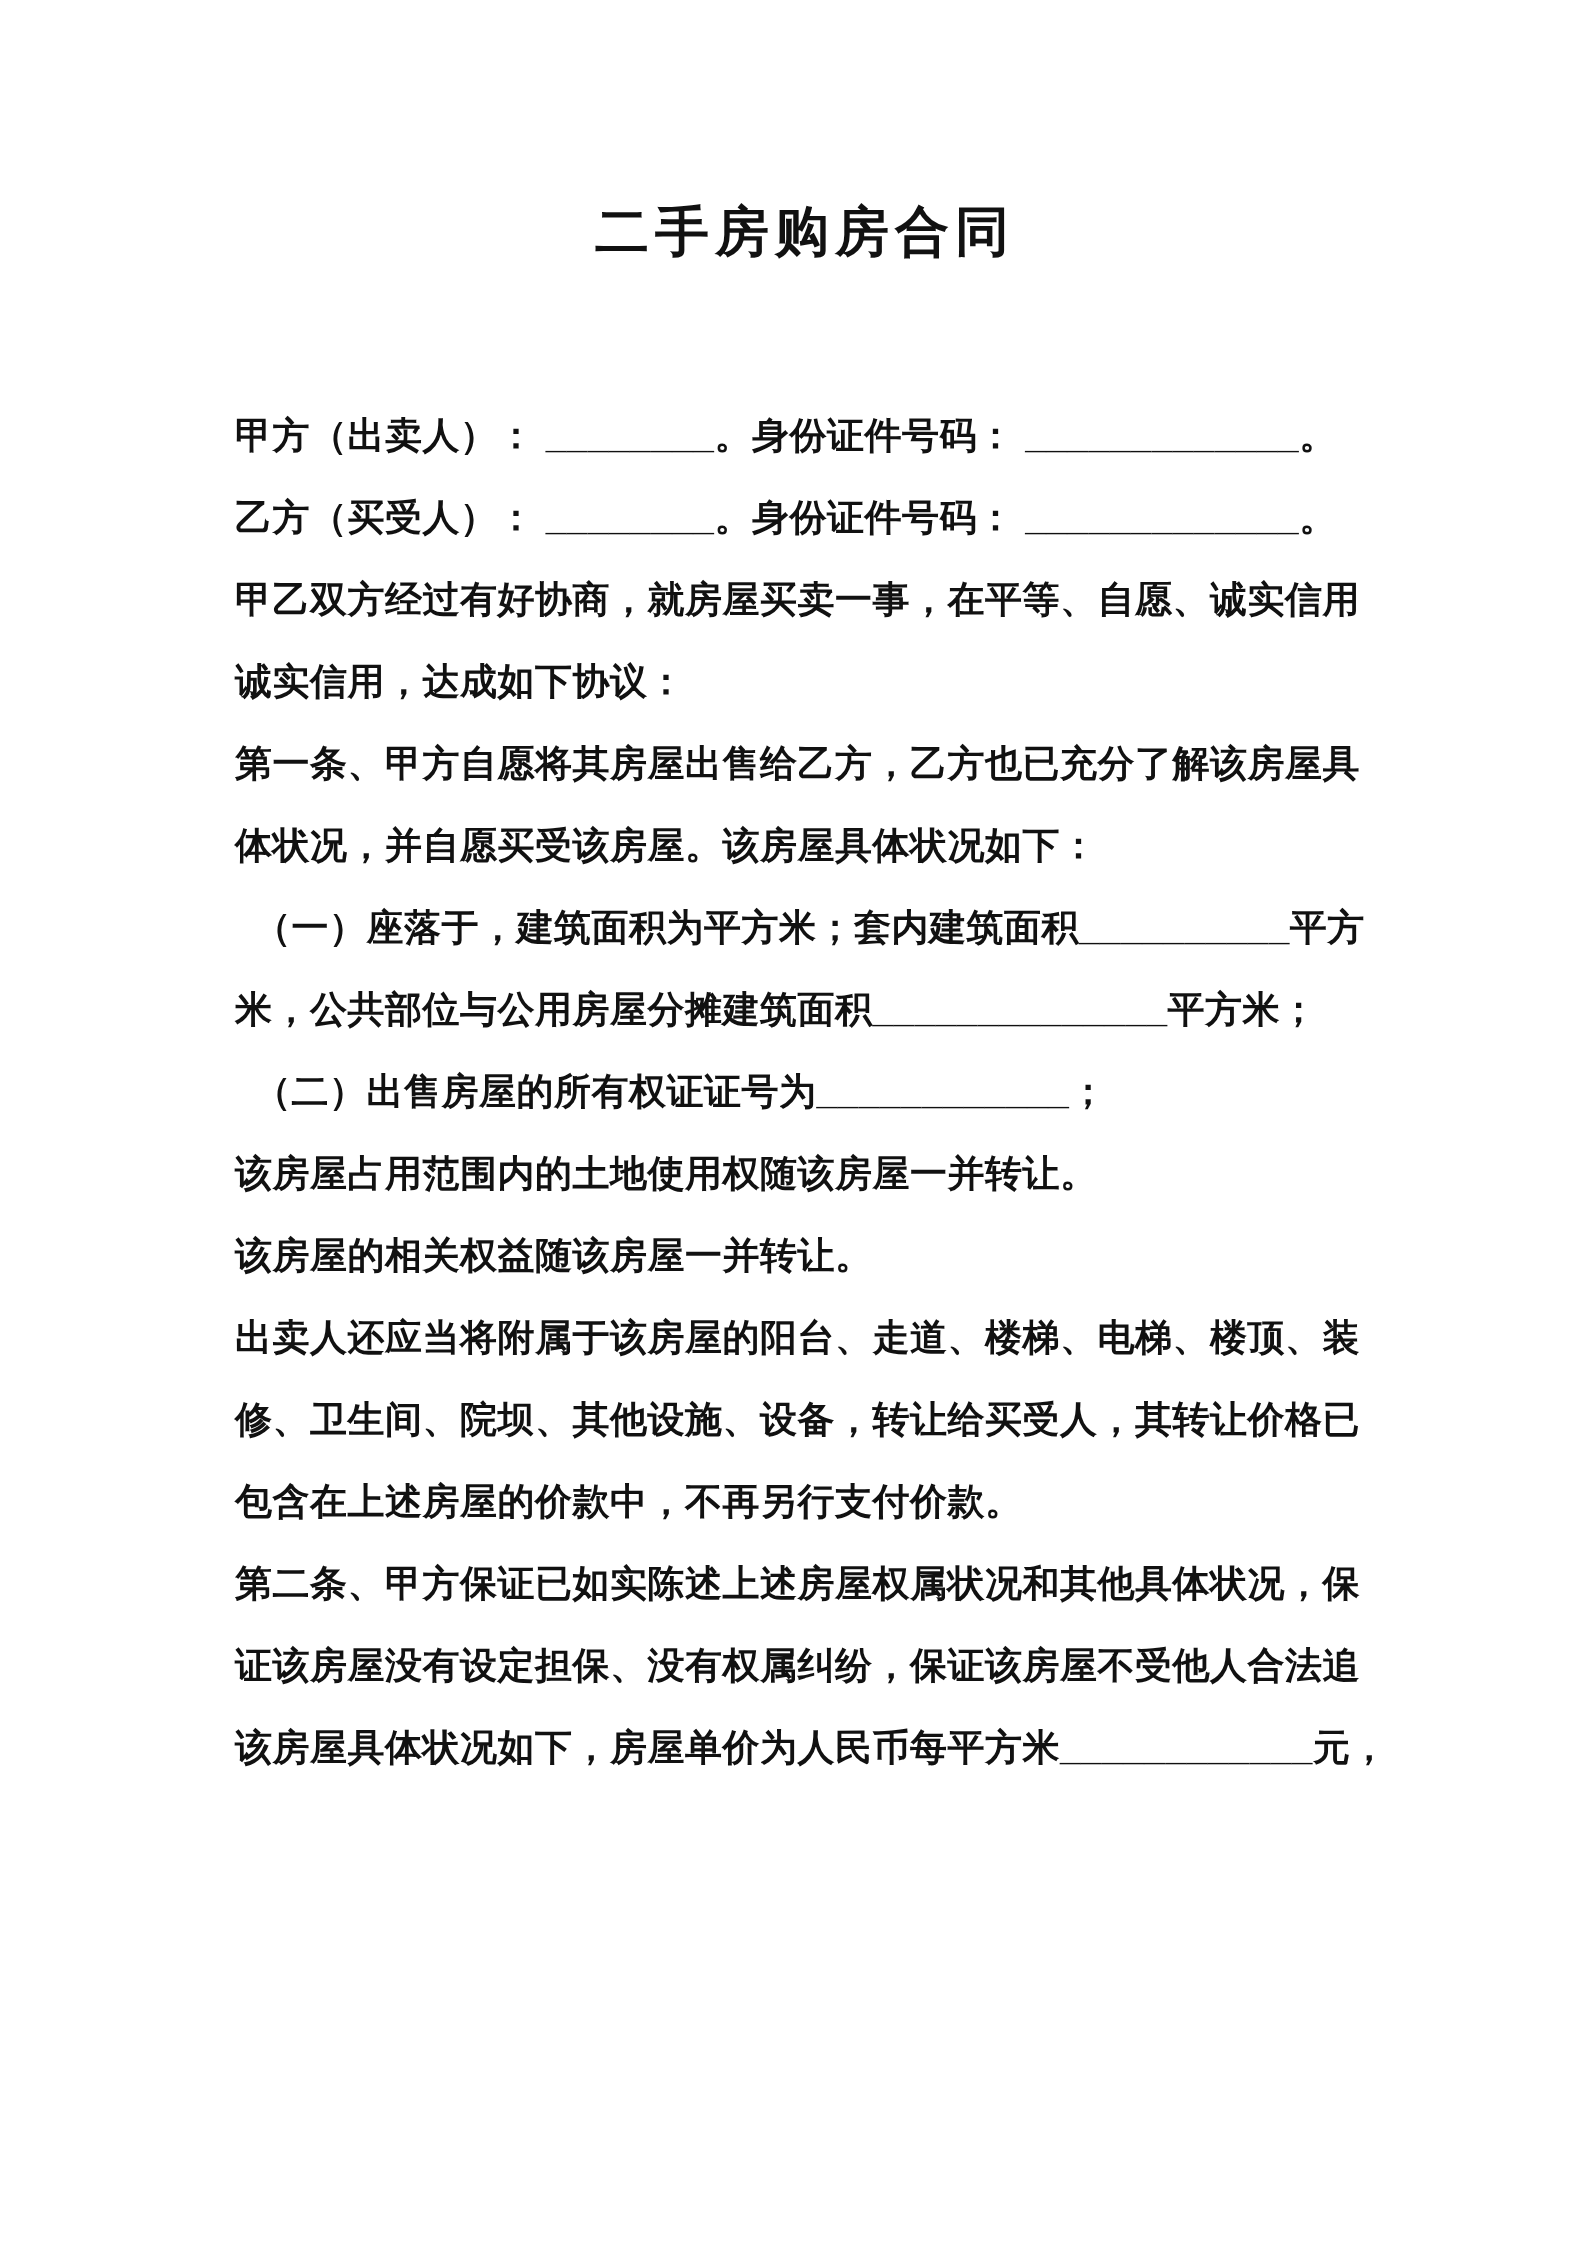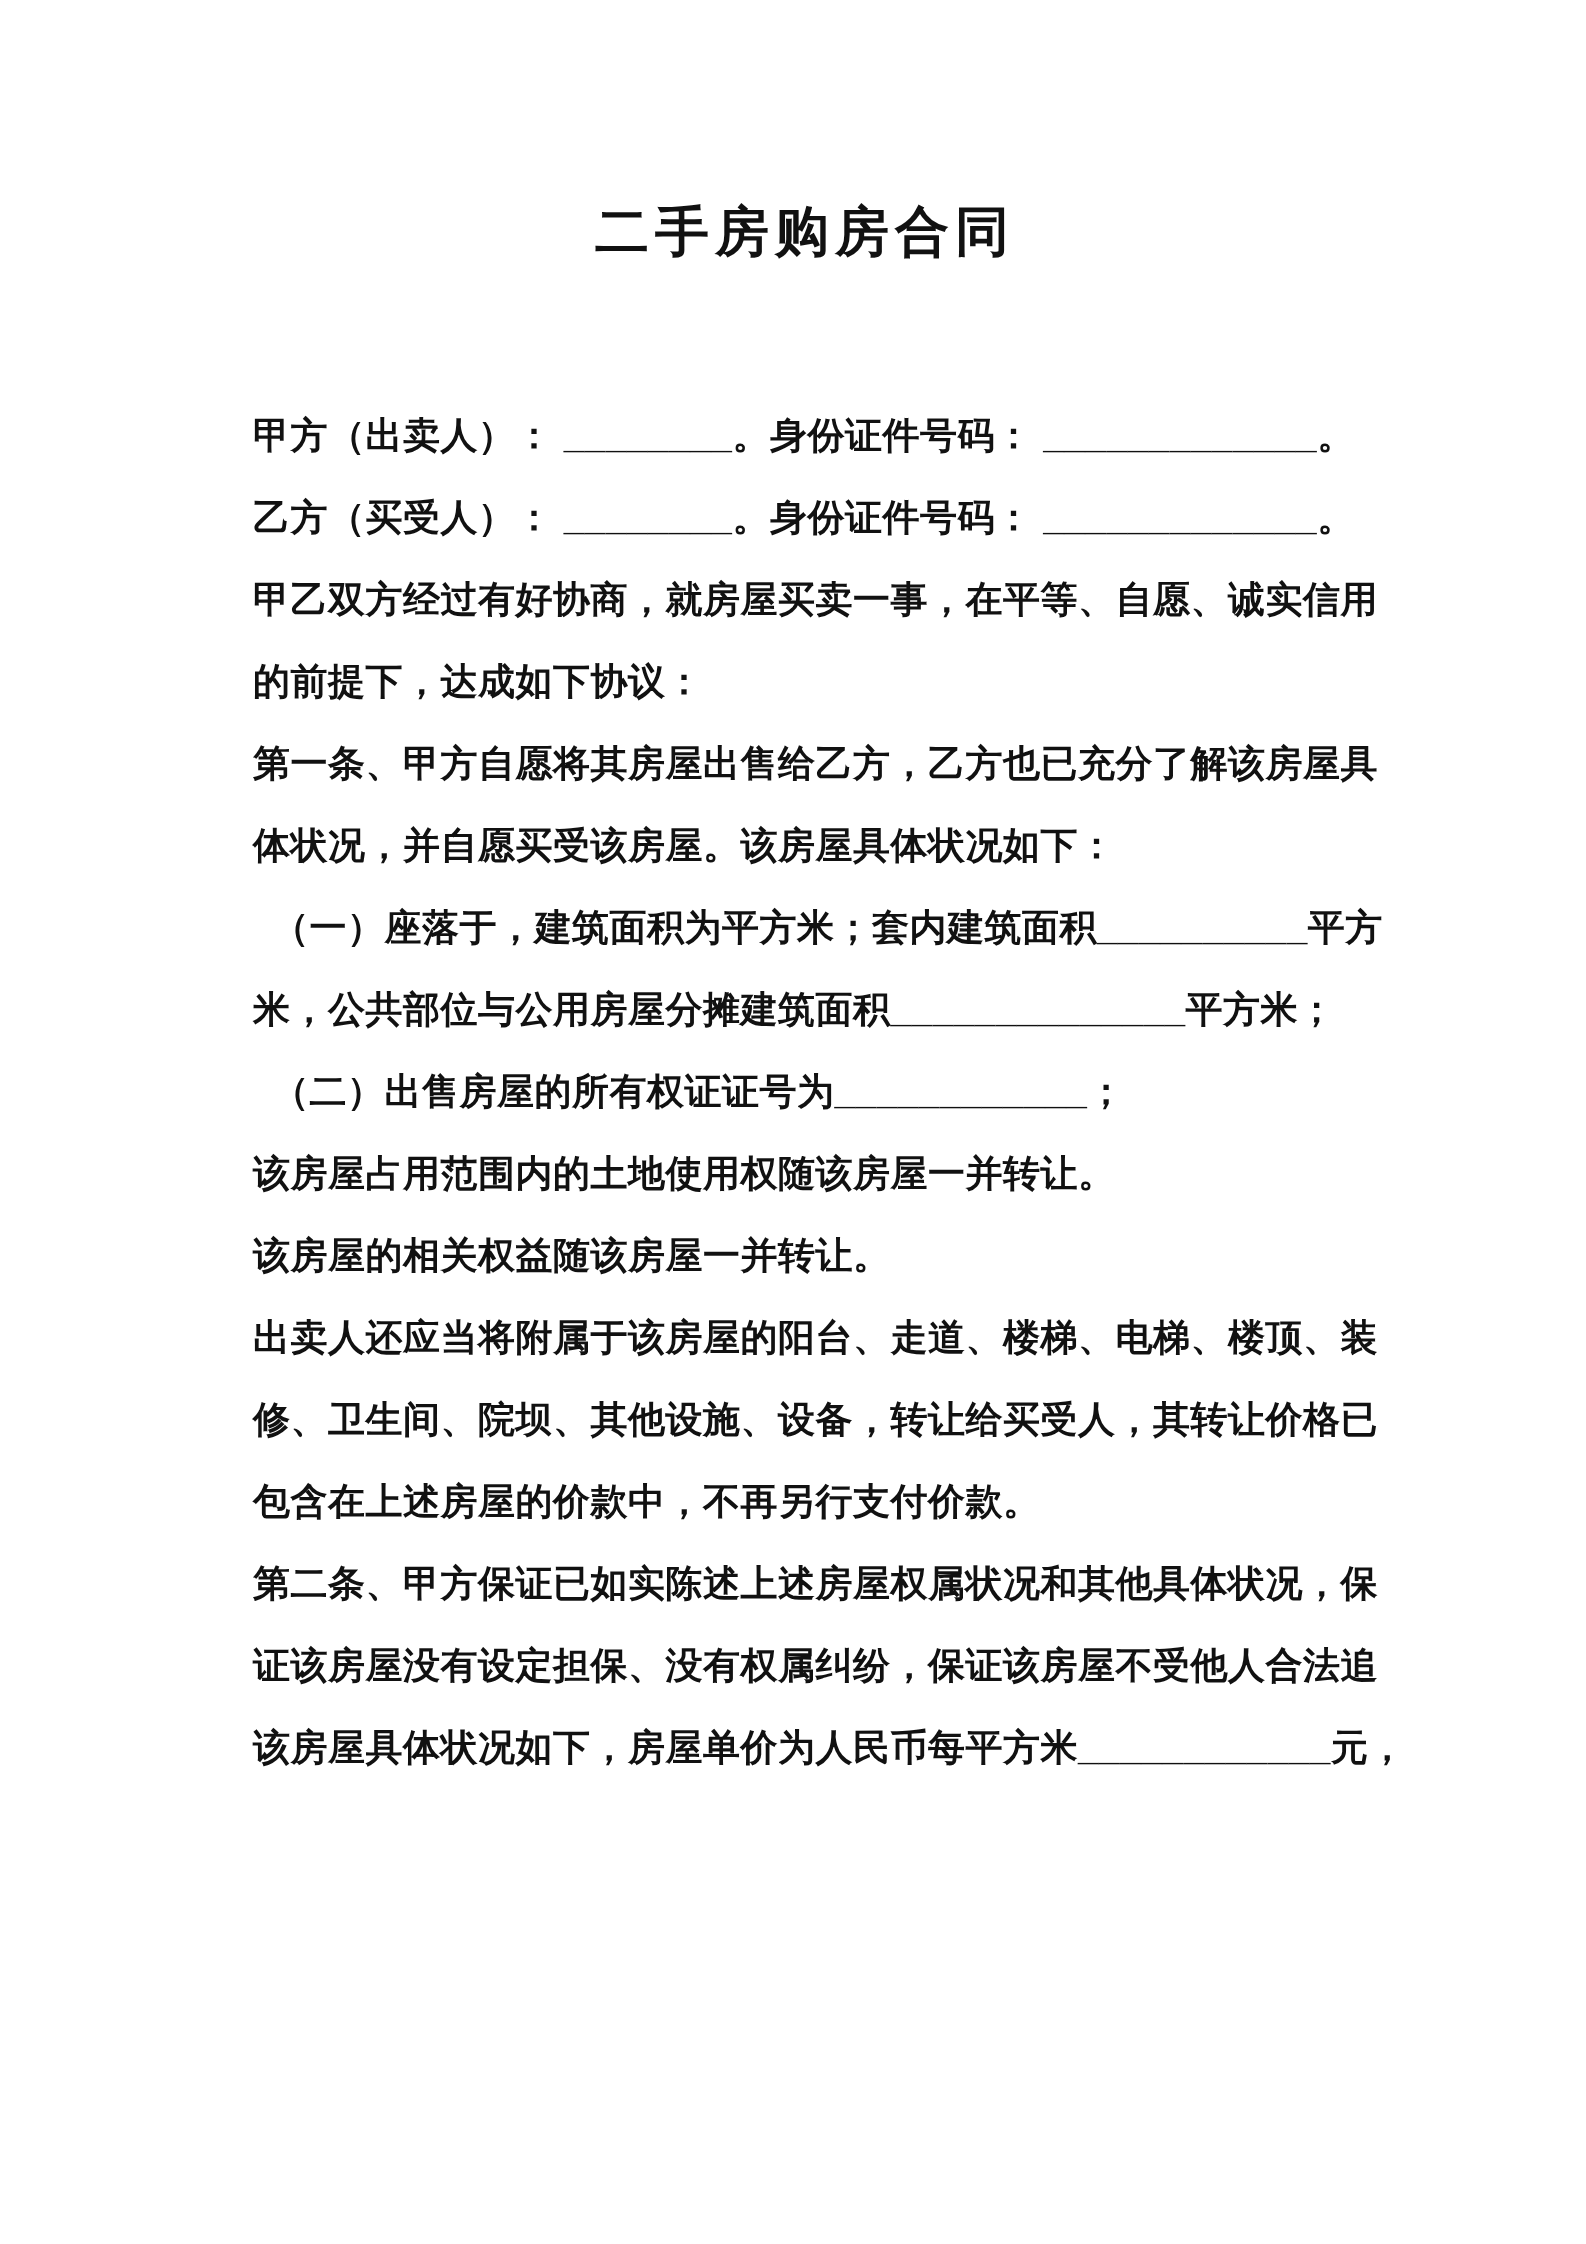--- a/index.html
+++ b/index.html
@@ -25,21 +25,21 @@
     text-align: center;
     font-size: 54px;
     font-weight: 800;
     letter-spacing: 6px;
     color: #111111;
     white-space: pre;
   }
   .doc-body {
     position: absolute;
     top: 395px;
-    left: 253px;
+    left: 235px;
     width: 1140px;
     font-size: 37px;
     font-weight: 700;
     line-height: 82px;
     letter-spacing: 0.5px;
     color: #111111;
   }
   .line {
     white-space: pre;
     height: 82px;
@@ -50,21 +50,21 @@
 </style>
 </head>
 <body>
 
 <div class="page">
   <h1 class="doc-title">二手房购房合同</h1>
   <div class="doc-body">
     <div class="line">甲方（出卖人）： ________。身份证件号码： _____________。</div>
     <div class="line">乙方（买受人）： ________。身份证件号码： _____________。</div>
     <div class="line">甲乙双方经过有好协商，就房屋买卖一事，在平等、自愿、诚实信用</div>
-    <div class="line">的前提下，达成如下协议：</div>
+    <div class="line">诚实信用，达成如下协议：</div>
     <div class="line">第一条、甲方自愿将其房屋出售给乙方，乙方也已充分了解该房屋具</div>
     <div class="line">体状况，并自愿买受该房屋。该房屋具体状况如下：</div>
     <div class="line indent">（一）座落于，建筑面积为平方米；套内建筑面积__________平方</div>
     <div class="line">米，公共部位与公用房屋分摊建筑面积______________平方米；</div>
     <div class="line indent">（二）出售房屋的所有权证证号为____________；</div>
     <div class="line">该房屋占用范围内的土地使用权随该房屋一并转让。</div>
     <div class="line">该房屋的相关权益随该房屋一并转让。</div>
     <div class="line">出卖人还应当将附属于该房屋的阳台、走道、楼梯、电梯、楼顶、装</div>
     <div class="line">修、卫生间、院坝、其他设施、设备，转让给买受人，其转让价格已</div>
     <div class="line">包含在上述房屋的价款中，不再另行支付价款。</div>

